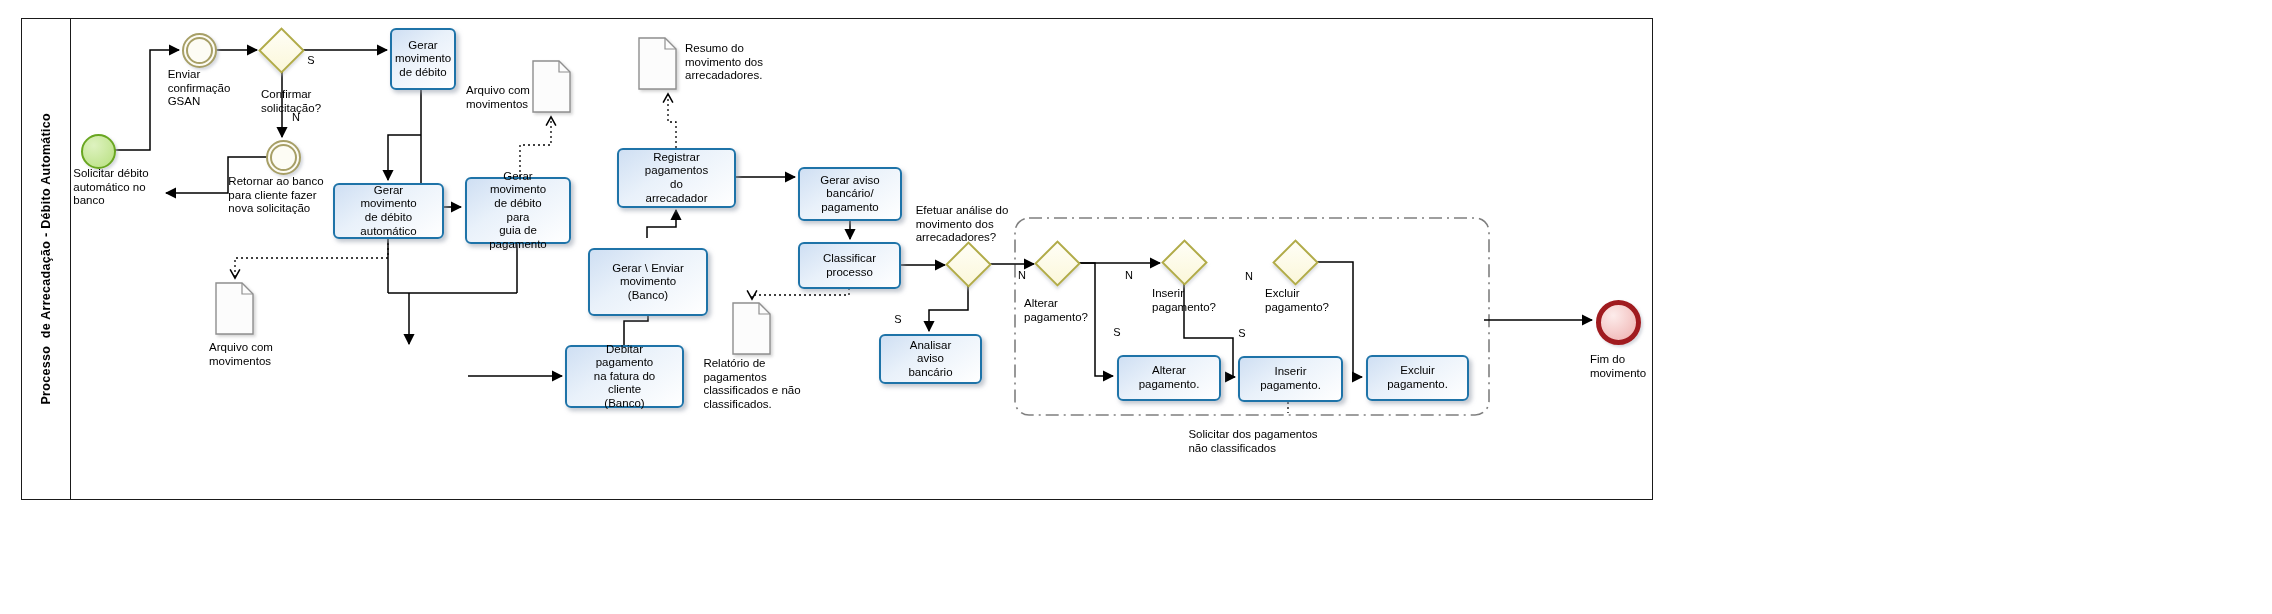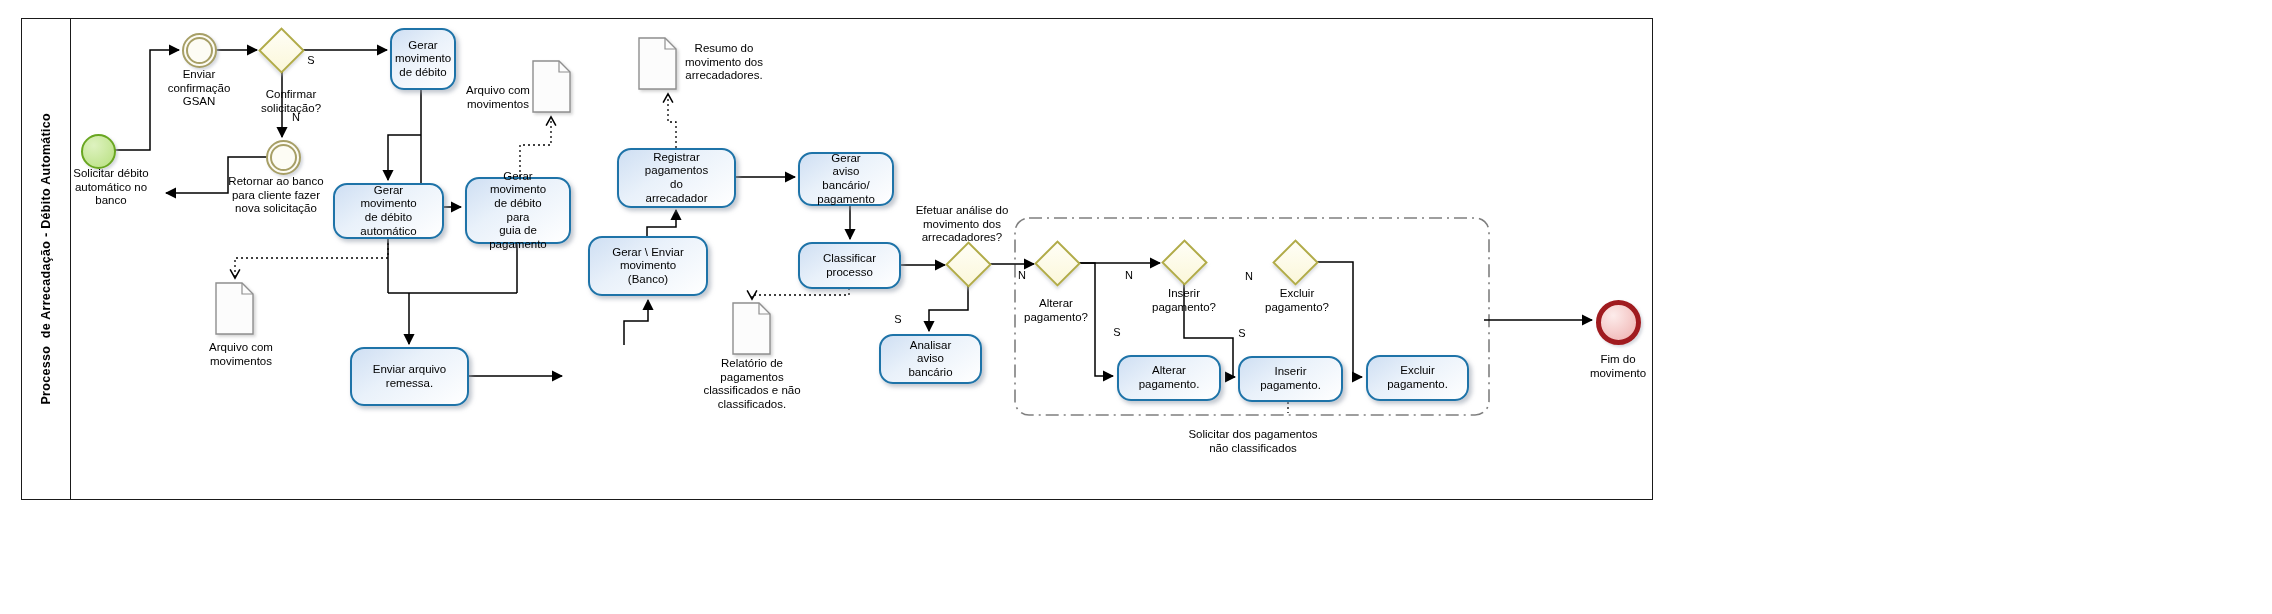--- a/index.html
+++ b/index.html
@@ -12,21 +12,21 @@
   .lane-strip{position:absolute;left:21px;top:18px;width:50px;height:482px;
     border:1.4px solid #1a1a1a;box-sizing:border-box;z-index:0;
     display:flex;align-items:center;justify-content:center;}
   .pool-label{writing-mode:vertical-rl;transform:rotate(180deg);
     font-weight:bold;font-size:12.5px;letter-spacing:.3px;white-space:pre;}
   svg.wires{position:absolute;left:0;top:0;z-index:1;}
   .sf{fill:none;stroke:#000;stroke-width:1.5;}
   .asc{fill:none;stroke:#000;stroke-width:1.3;stroke-dasharray:2 3;}
   .grp{fill:none;stroke:#7f7f7f;stroke-width:1.6;stroke-dasharray:13 5 2 5;}
   .task{position:absolute;box-sizing:border-box;z-index:2;
-    border:2px solid #1e73a8;border-radius:14px;
+    border:2px solid #1e73a8;border-radius:6px;
     background:linear-gradient(145deg,#cfdff3 0%,#e9f1fa 40%,#ffffff 100%);
     box-shadow:2.5px 3px 4px rgba(145,155,170,.55);
     display:flex;align-items:center;justify-content:center;text-align:center;padding:20px;}
   .tx{white-space:pre-line;font-size:11.5px;line-height:1.18;}
   .gw{position:absolute;box-sizing:border-box;z-index:2;width:33px;height:33px;
     transform:rotate(45deg);border:2px solid #b1ab48;
     background:linear-gradient(135deg,#fffef6 0%,#fbf7da 100%);
     box-shadow:2px 2px 3px rgba(185,190,200,.5);}
   .ev{position:absolute;box-sizing:border-box;z-index:2;border-radius:50%;}
   .ev-start{width:35px;height:35px;border:2.5px solid #69a621;
@@ -35,21 +35,21 @@
   .ev-inter{width:35px;height:35px;border:2px solid #a79f66;background:#fdfcf4;
     box-shadow:2px 2px 3px rgba(185,190,200,.6);}
   .ev-inter .inner{position:absolute;inset:2px;border:2px solid #a79f66;border-radius:50%;}
   .ev-end{width:45px;height:45px;border:5px solid #a01b1f;
     background:radial-gradient(circle at 35% 30%,#fdeceb,#eeafad);
     box-shadow:2px 2px 3px rgba(185,190,200,.6);}
   .doc{position:absolute;z-index:2;filter:drop-shadow(2px 2px 1.5px rgba(160,160,160,.45));}
   .docbody{fill:#fcfcfc;stroke:#8f8f8f;stroke-width:1.4;}
   .docfold{fill:none;stroke:#8f8f8f;stroke-width:1.2;}
   .lbl{position:absolute;z-index:3;transform:translateX(-50%);
-    text-align:center;white-space:pre-line;font-size:11.5px;line-height:1.18;}
+    text-align:left;white-space:pre-line;font-size:11.5px;line-height:1.18;}
   .cond{font-size:11px;}
 </style>
 </head>
 <body>
 
 <div id="canvas">
 
   <div class="pool"></div>
   <div class="lane-strip">
     <div class="pool-label">Processo  de Arrecadação - Débito Automático</div>
@@ -127,36 +127,37 @@
   <div class="task" style="left:465px;top:177px;width:106px;height:67px">
       <span class="tx">Gerar movimento
 de débito para
 guia de
 pagamento</span>
     </div>
   <div class="task" style="left:617px;top:148px;width:119px;height:60px">
       <span class="tx">Registrar pagamentos
 do arrecadador</span>
     </div>
-  <div class="task" style="left:588px;top:236px;width:120px;height:60px">
+  <div class="task" style="left:588px;top:248px;width:120px;height:68px">
       <span class="tx">Gerar \ Enviar
 movimento (Banco)</span>
     </div>
-  <div class="task" style="left:798px;top:152px;width:96px;height:54px">
+  <div class="task" style="left:798px;top:167px;width:104px;height:54px">
       <span class="tx">Gerar aviso
 bancário/
 pagamento</span>
     </div>
   <div class="task" style="left:798px;top:242px;width:103px;height:47px">
       <span class="tx">Classificar
 processo</span>
     </div>
-  <div class="task" style="left:350px;top:347px;width:119px;height:59px">
-      <span class="tx">Enviar arquivo
-remessa.</span>
+  <div class="task" style="left:565px;top:345px;width:119px;height:63px">
+      <span class="tx">Debitar pagamento
+na fatura do cliente
+(Banco)</span>
     </div>
   <div class="task" style="left:879px;top:334px;width:103px;height:50px">
       <span class="tx">Analisar aviso
 bancário</span>
     </div>
   <div class="task" style="left:1117px;top:355px;width:104px;height:46px">
       <span class="tx">Alterar
 pagamento.</span>
     </div>
   <div class="task" style="left:1238px;top:356px;width:105px;height:46px">

